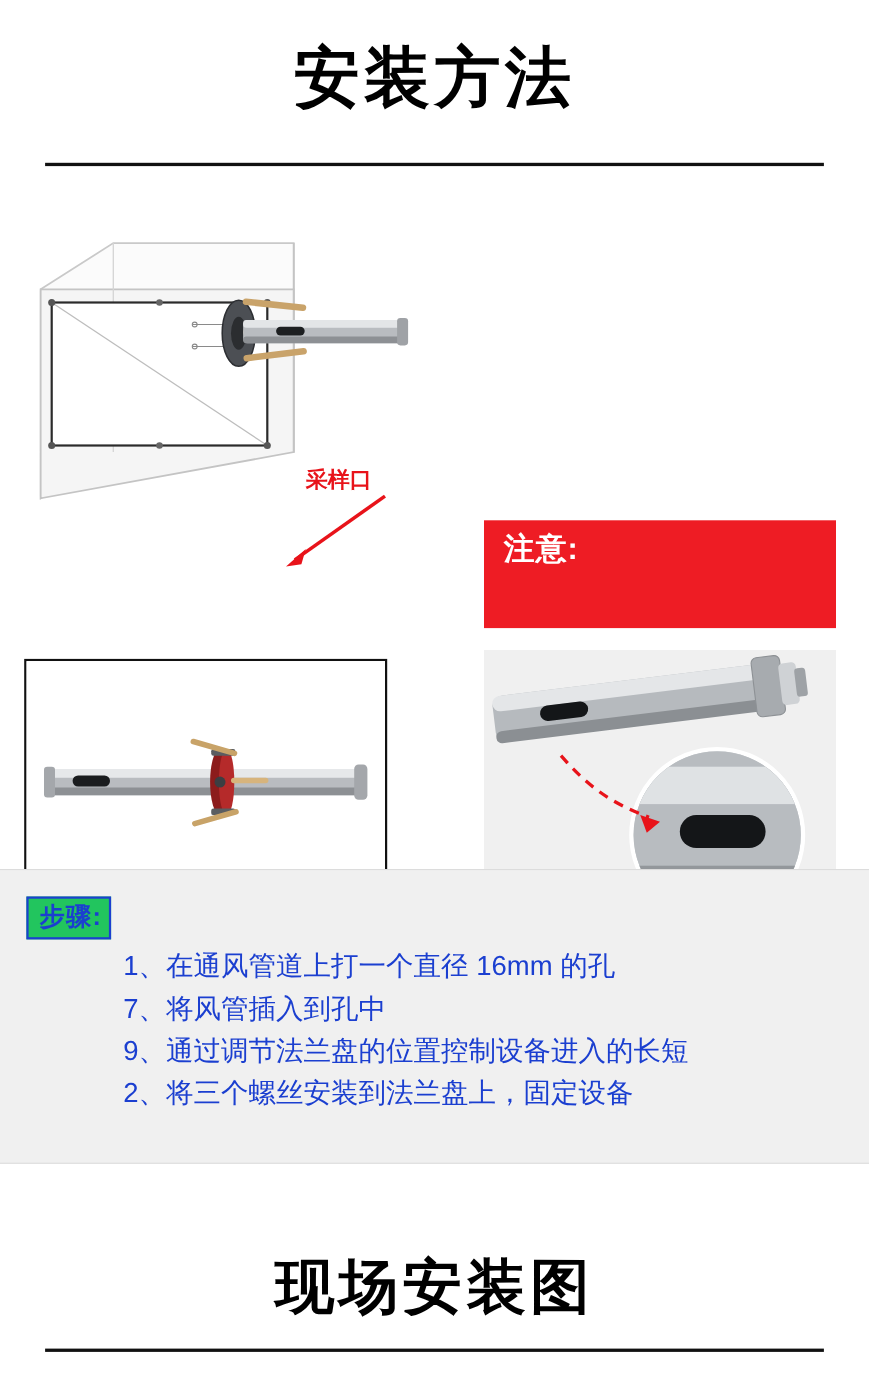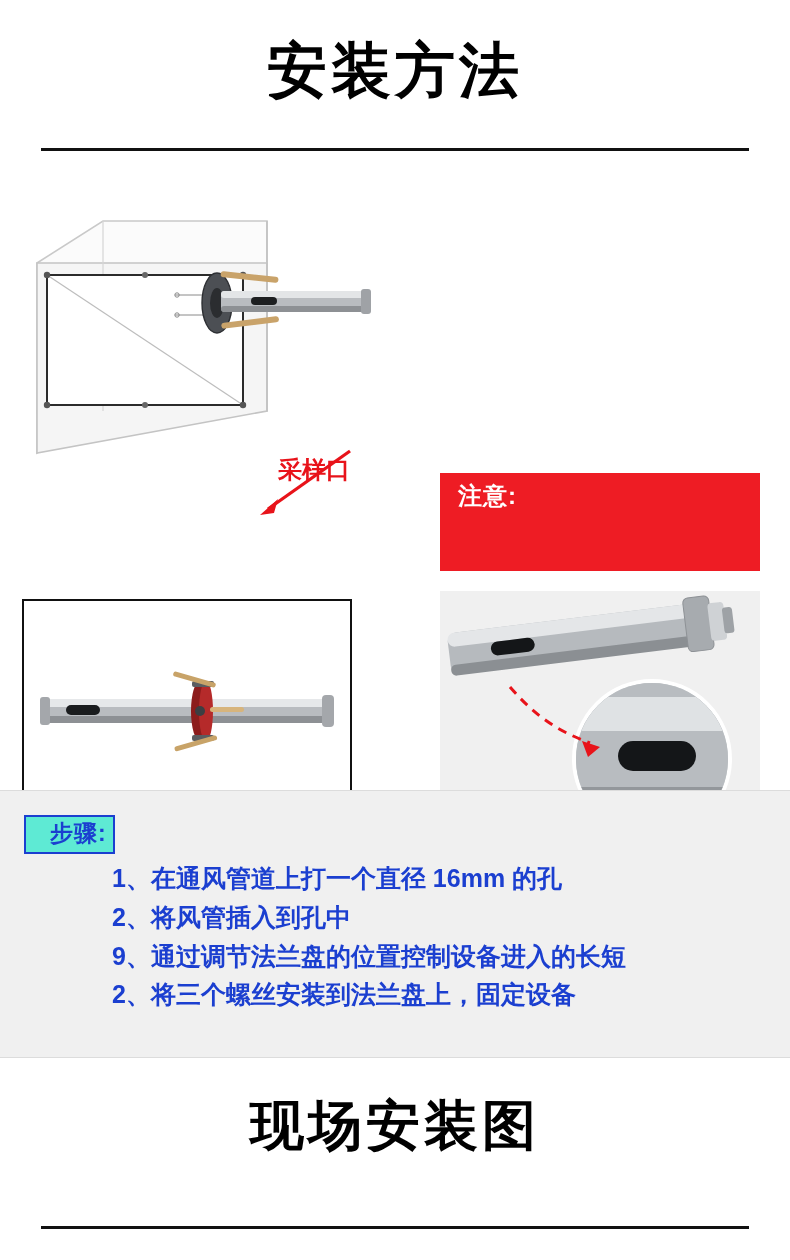--- a/index.html
+++ b/index.html
@@ -52,37 +52,36 @@
     width: 350px;
     height: 260px;
   }
   .duct-svg { display: block; }
 
   
   .callout-sample {
     position: absolute;
     left: 278px;
     top: 272px;
-    font-size: 24px;
+    font-size: 20px;
     font-weight: bold;
     color: #e8131a;
     white-space: nowrap;
-    margin-top: 31px;
   }
 
   
   .notice-banner {
     position: absolute;
     left: 440px;
     top: 322px;
     width: 320px;
     height: 98px;
     background: #ee1c24;
     color: #ffffff;
-    font-size: 24px;
+    font-size: 28px;
     font-weight: bold;
     line-height: 1.28;
     padding: 8px 0 0 18px;
     box-sizing: border-box;
     letter-spacing: 1px;
   }
 
   
   .photo-panel {
     position: absolute;
@@ -145,42 +144,42 @@
     box-sizing: border-box;
   }
   .steps-title {
     position: absolute;
     left: 24px;
     top: 24px;
     color: #1b3fd0;
     font-size: 23px;
     font-weight: bold;
     border: 2px solid #1b3fd0;
-    padding: 1px 6px 3px 24px;
+    padding: 1px 6px 3px 10px;
     letter-spacing: 1px;
-    background: #5eead4;
+    background: #22c55e;
   }
   .steps-list {
     position: absolute;
     left: 112px;
     top: 68px;
     color: #1b3fd0;
     font-size: 25px;
-    font-weight: bold;
+    font-weight: normal;
     line-height: 1.55;
   }
   .steps-list .step {
     white-space: nowrap;
   }
 
   
   .title-bottom {
     position: absolute;
     left: 0;
-    top: 1090px;
+    top: 1134px;
     width: 790px;
     text-align: center;
     font-size: 54px;
     font-weight: bold;
     color: #000000;
     letter-spacing: 4px;
   }
   .rule-bottom {
     position: absolute;
     left: 41px;
@@ -314,21 +313,21 @@
       </svg>
     </div>
 
     <div class="flange-tag">法兰盘位置可调</div>
   </div>
 
   <div class="steps-block">
     <div class="steps-title">步骤:</div>
     <div class="steps-list">
       <div class="step">1、在通风管道上打一个直径 16mm 的孔</div>
-      <div class="step">2、将风管插入到孔中</div>
+      <div class="step">7、将风管插入到孔中</div>
       <div class="step">9、通过调节法兰盘的位置控制设备进入的长短</div>
       <div class="step">2、将三个螺丝安装到法兰盘上，固定设备</div>
     </div>
   </div>
 
   <div class="title-bottom">现场安装图</div>
   <div class="rule-bottom"></div>
 
 </div>
 

